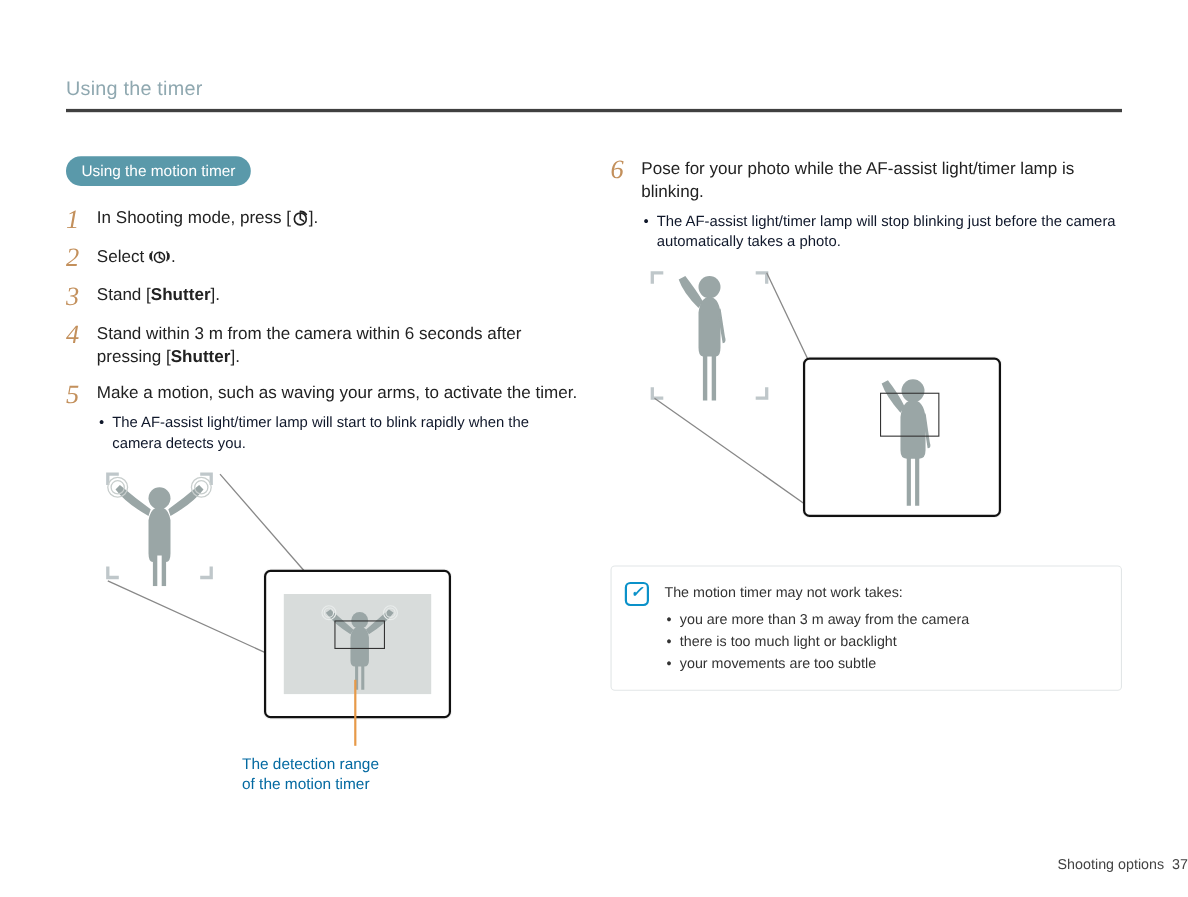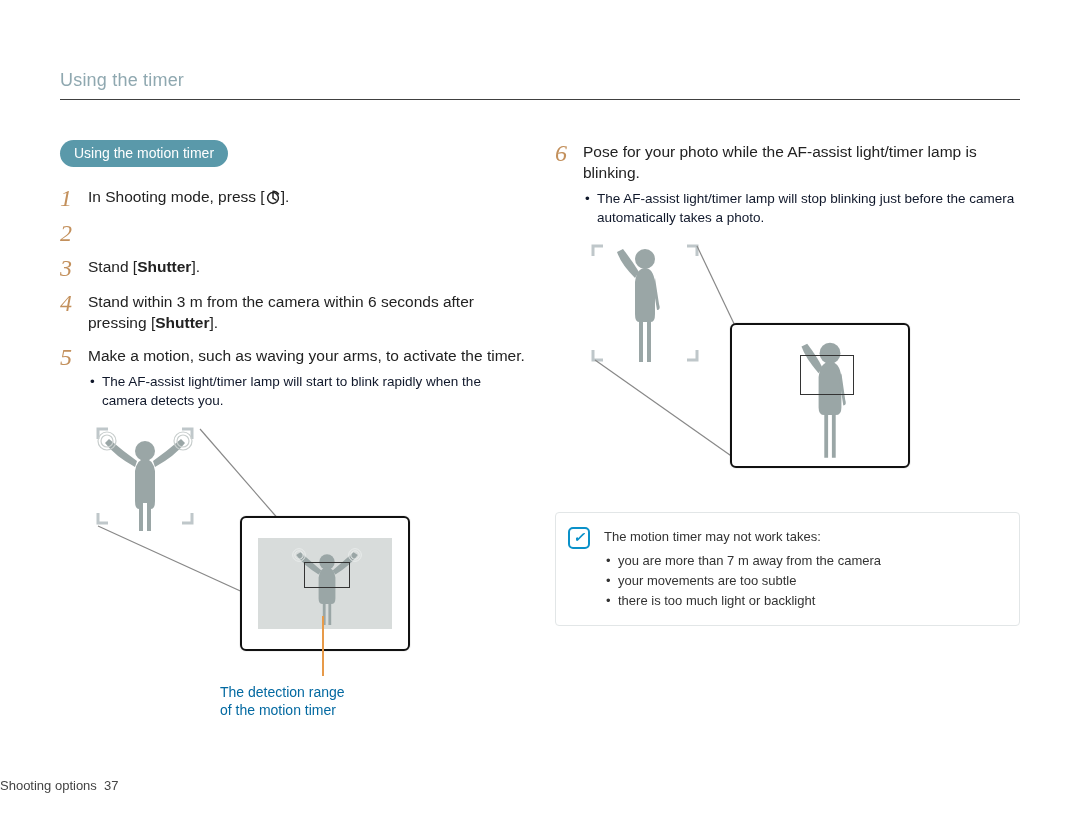--- a/index.html
+++ b/index.html
@@ -1,18 +1,18 @@
 <!DOCTYPE html>
 <html><head>
 <meta charset="utf-8">
 <style>
   * { box-sizing: border-box; margin: 0; padding: 0; }
   html, body { width: 1080px; height: 815px; background: #fff; font-family: "Helvetica Neue", Arial, sans-serif; color: #222; }
   .page { width: 1080px; height: 815px; position: relative; padding: 70px 60px 0 60px; }
-  .breadcrumb { color: #8fa8b0; font-size: 18px; font-weight: 300; letter-spacing: 0.2px; border-bottom: 1px solid #404040; padding-bottom: 8px; margin-bottom: 40px; }
+  .breadcrumb { color: #8fa8b0; font-size: 18px; font-weight: 300; letter-spacing: 0.2px; border-bottom: 3px solid #404040; padding-bottom: 8px; margin-bottom: 40px; }
   .columns { display: flex; gap: 30px; }
   .col { flex: 1; }
   .pill { display: inline-block; background: #5a99aa; color: #fff; border-radius: 14px; padding: 5px 14px 6px; font-size: 14px; font-weight: 500; margin-bottom: 18px; }
   ol.steps { list-style: none; counter-reset: none; padding: 0; }
   .step { display: flex; align-items: flex-start; gap: 10px; margin-bottom: 10px; font-size: 15.5px; font-weight: 300; line-height: 1.35; }
   .stepnum { font-family: Georgia, "Times New Roman", serif; font-style: italic; font-size: 24px; color: #c3905c; min-width: 18px; line-height: 1; padding-top: 1px; }
   .stepbody { flex: 1; padding-top: 2px; }
   .stepbody b { font-weight: 600; }
   ul.sub { list-style: none; padding-left: 14px; margin-top: 6px; }
   ul.sub li { position: relative; font-size: 13.5px; font-weight: 300; line-height: 1.4; color: #0f172a; }
@@ -25,21 +25,21 @@
   .camera-rect { position: absolute; border: 2px solid #111; border-radius: 6px; box-shadow: 0 0 0 1px rgba(0,0,0,0.05); background: #fff; }
   .screen-overlay { position: absolute; background: #d8dcdb; }
   .focus-box { position: absolute; border: 1.5px solid #333; }
   .callout-line { position: absolute; width: 2px; background: #e79a49; }
   .caption { position: absolute; font-size: 14px; font-weight: 300; color: #0369a1; text-align: left; line-height: 1.35; }
   .notebox { border: 1px solid #e2e6e7; border-radius: 4px; padding: 14px 16px 14px 48px; position: relative; font-size: 13px; font-weight: 300; line-height: 1.55; color: #333; margin-top: 24px; }
   .notebox .noteicon { position: absolute; left: 12px; top: 14px; width: 22px; height: 22px; border: 2px solid #0a91c9; border-radius: 5px; display: flex; align-items: center; justify-content: center; color: #0a91c9; font-weight: 700; font-style: italic; font-size: 14px; font-family: Georgia, serif; }
   .notebox ul { list-style: none; padding-left: 14px; margin-top: 4px; }
   .notebox ul li { position: relative; }
   .notebox ul li::before { content: "•"; position: absolute; left: -12px; }
-  .footer { position: absolute; bottom: 22px; left: 0; right: 0; text-align: left; font-size: 13px; font-weight: 300; color: #444; }
+  .footer { position: absolute; bottom: 22px; left: 0; right: 0; text-align: right; font-size: 13px; font-weight: 300; color: #444; }
 </style>
 </head>
 <body>
 
 <div class="page">
 
   <div class="breadcrumb">Using the timer</div>
 
   <div class="columns">
 
@@ -54,20 +54,30 @@
               <svg width="16" height="16" viewBox="0 0 16 16">
                   <circle cx="8" cy="9" r="5.4" fill="none" stroke="#222" stroke-width="1.5"></circle>
                   <path d="M8 4 L8 9 L11 11" fill="none" stroke="#222" stroke-width="1.5" stroke-linecap="round"></path>
                   <path d="M8 2.2 A6.8 6.8 0 0 1 13.5 5" fill="none" stroke="#222" stroke-width="1.5" stroke-linecap="round"></path>
                 </svg>
             </span><span>].</span>
           </div>
         </li>
         <li class="step">
           <div class="stepnum">2</div>
+          <div class="stepbody">
+            <span>Select </span><span class="icon-inline">
+              <svg width="20" height="16" viewBox="0 0 20 16">
+                  <circle cx="10" cy="9" r="4.6" fill="none" stroke="#222" stroke-width="1.4"></circle>
+                  <path d="M10 5 L10 9 L12.5 10.5" fill="none" stroke="#222" stroke-width="1.4" stroke-linecap="round"></path>
+                  <path d="M3.5 3.5 Q1.5 8 3.5 12.5 M2 5 Q0.5 8 2 11" fill="none" stroke="#222" stroke-width="1.2"></path>
+                  <path d="M16.5 3.5 Q18.5 8 16.5 12.5 M18 5 Q19.5 8 18 11" fill="none" stroke="#222" stroke-width="1.2"></path>
+                </svg>
+            </span><span>.</span>
+          </div>
         </li>
         <li class="step">
           <div class="stepnum">3</div>
           <div class="stepbody">
             <span>Stand [</span><b>Shutter</b><span>].</span>
           </div>
         </li>
         <li class="step">
           <div class="stepnum">4</div>
           <div class="stepbody">
@@ -187,23 +197,23 @@
             </g>
           </svg>
           <div class="focus-box" style="left:68px; top:30px; width:54px; height:40px;"></div>
         </div>
       </div>
 
       <div class="notebox">
         <div class="noteicon">✓</div>
         <div>The motion timer may not work takes:</div>
         <ul>
-          <li>you are more than 7 m away from the camera</li>
+          <li>you are more than 3 m away from the camera</li>
+          <li>there is too much light or backlight</li>
           <li>your movements are too subtle</li>
-          <li>there is too much light or backlight</li>
         </ul>
       </div>
     </div>
   </div>
 
   <div class="footer">
     <span>Shooting options</span>&nbsp;&nbsp;<span>37</span>
   </div>
 </div>
 

